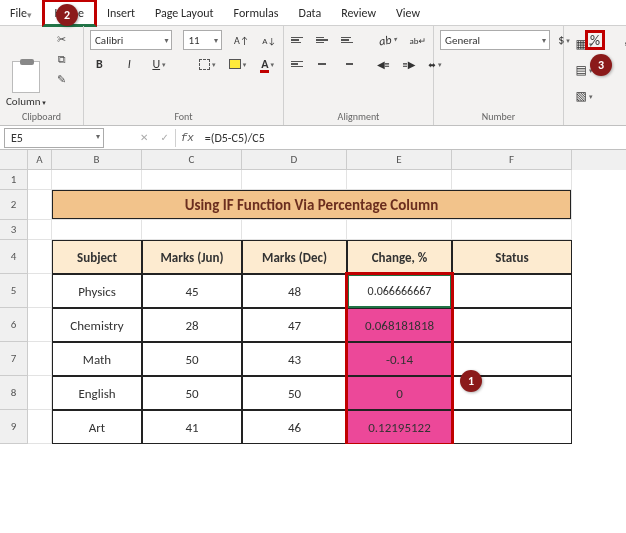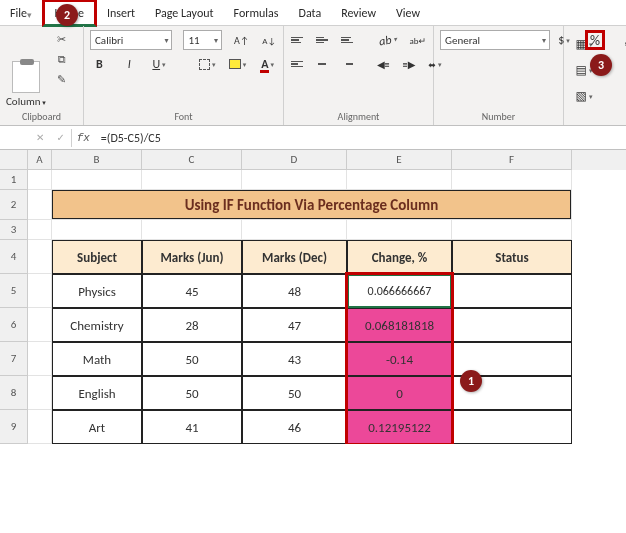--- a/index.html
+++ b/index.html
@@ -272,20 +272,21 @@
       <div class="btn-sq dd">▧</div>
     </div>
   </div>
 
 </div>
 <div class="callout" style="top:54px; left:590px;">
       <span>3</span>
     </div>
 
 <div class="fbar">
+  <div class="namebox"><span>E5</span></div>
   <div style="width:30px;"></div>
   <div class="xv">✕</div>
   <div class="xv">✓</div>
   <div class="fx-btn">fx</div>
   <div class="formula"><span>=(D5-C5)/C5</span></div>
 </div>
 
 <div class="sheet">
   <div class="colhdrs">
     <div class="corner"></div>

